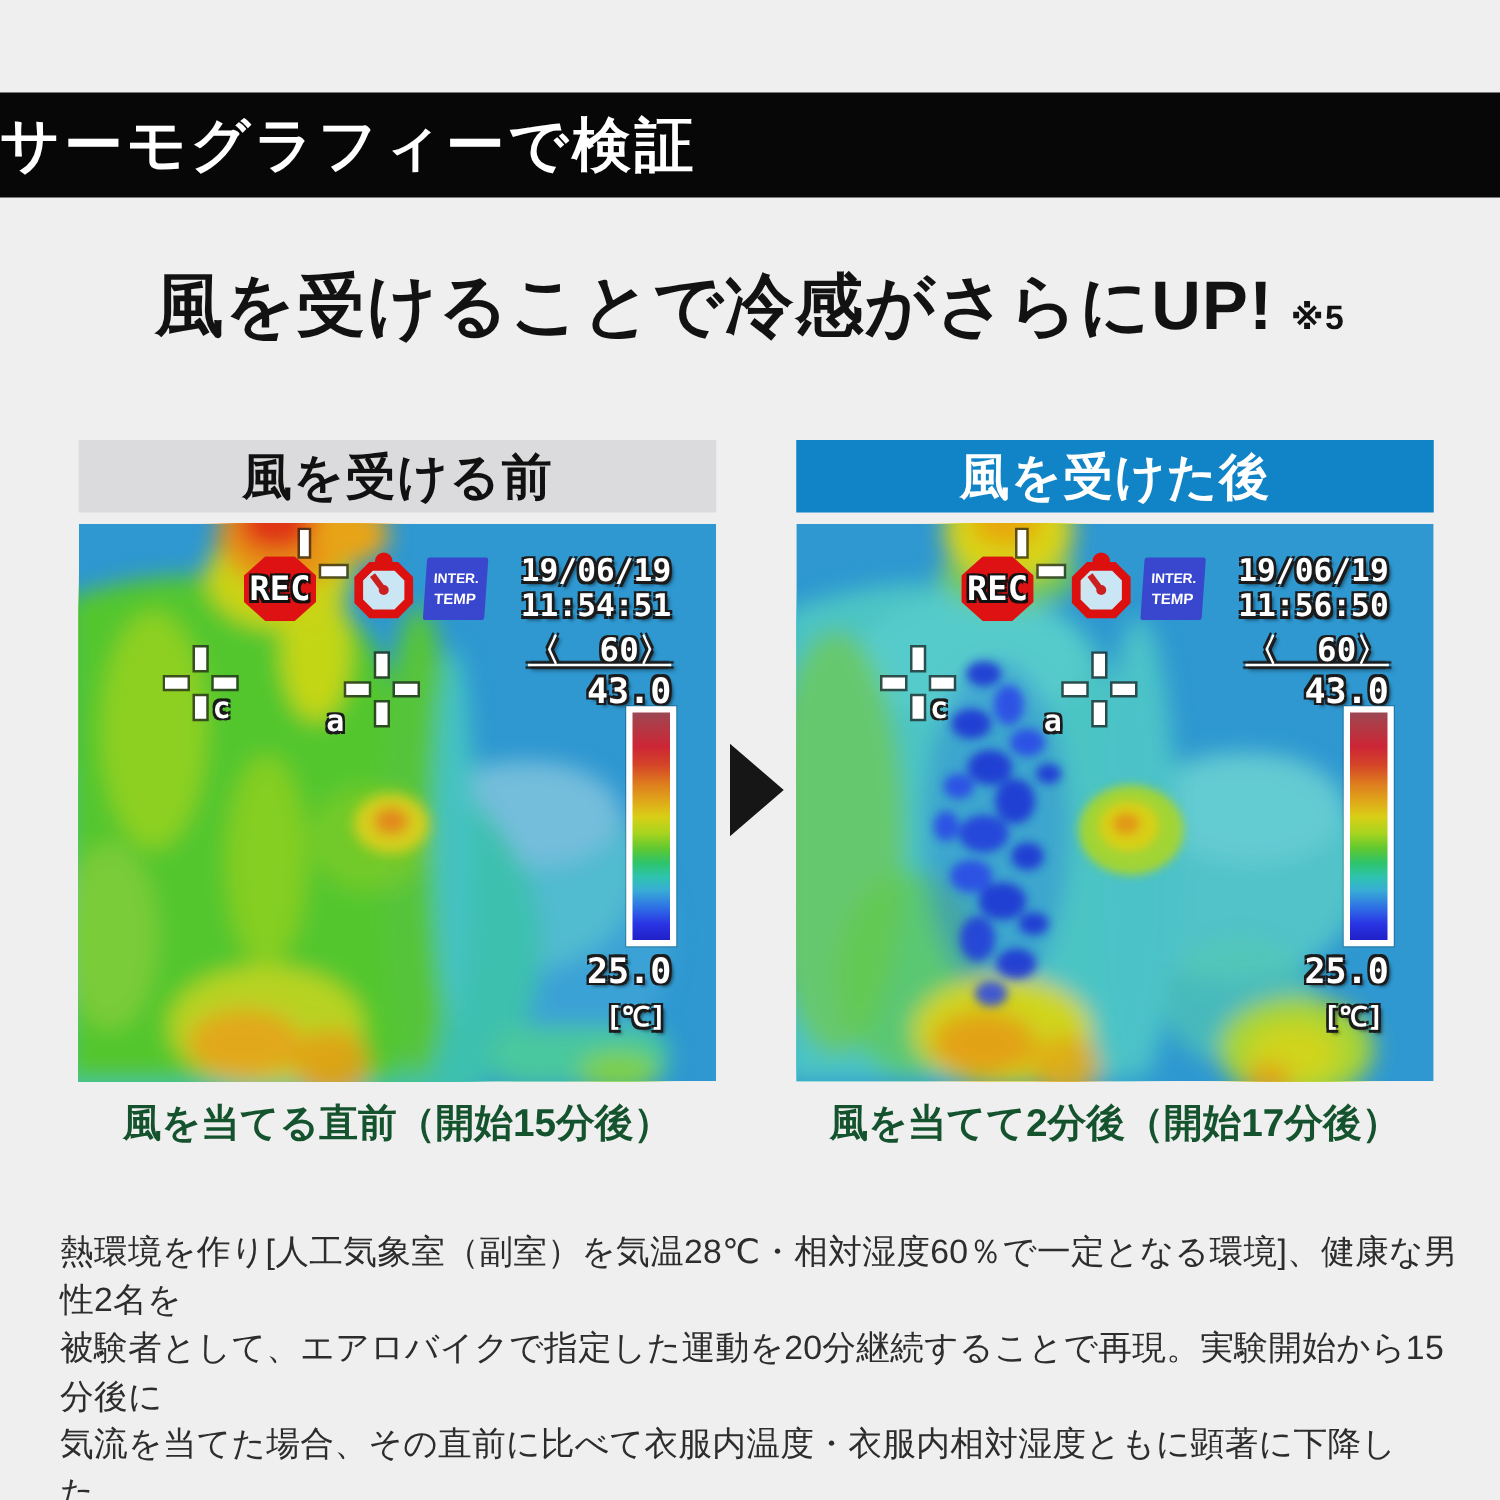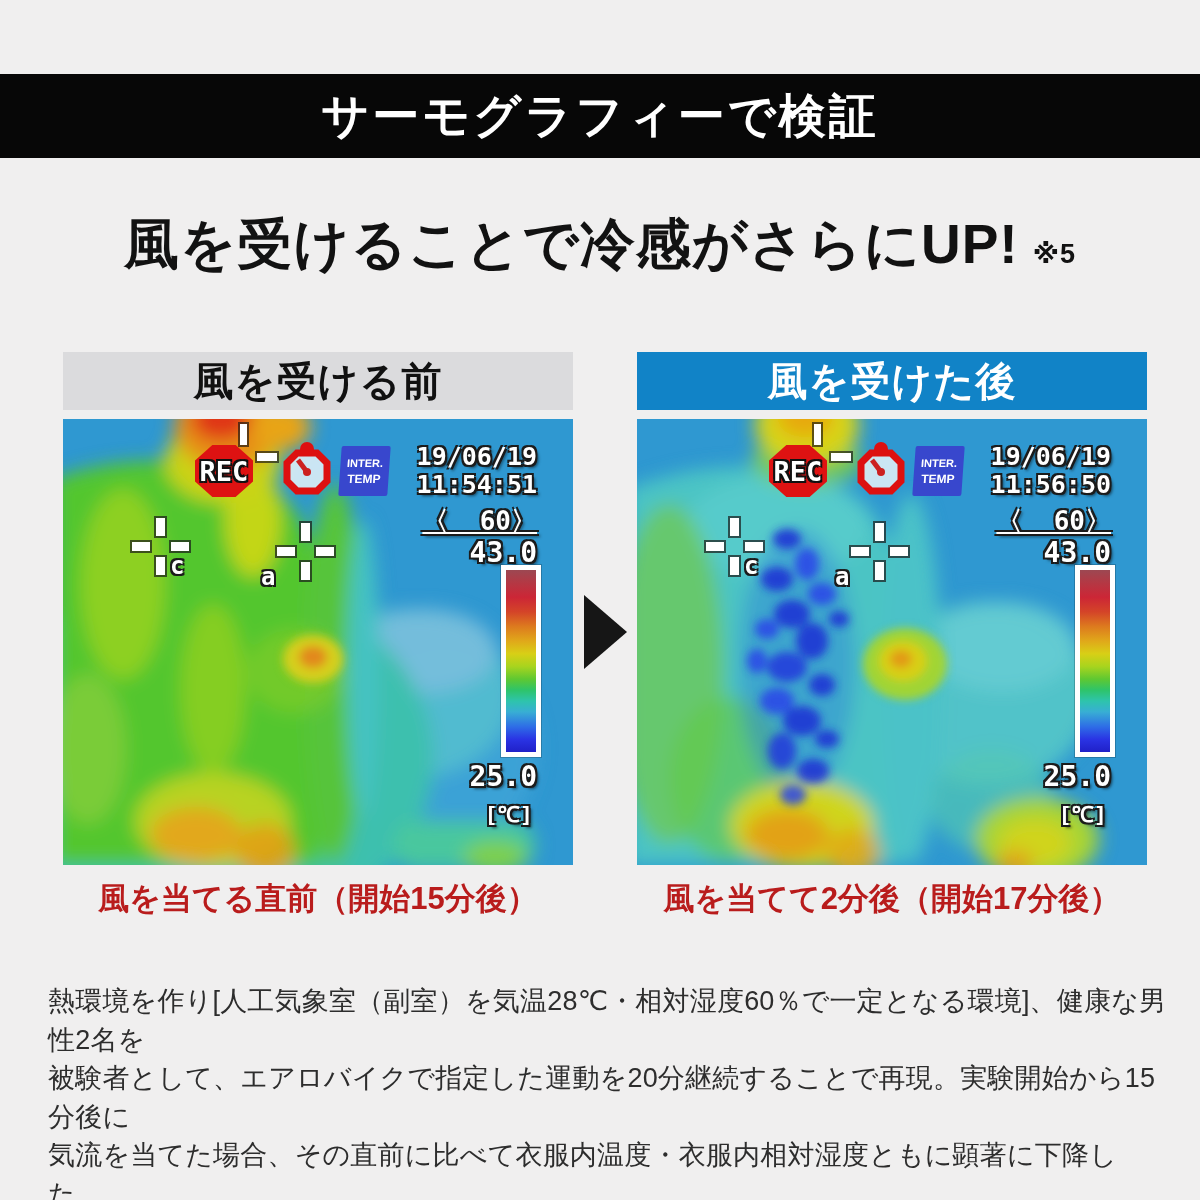--- a/index.html
+++ b/index.html
@@ -5,21 +5,21 @@
   * { margin:0; padding:0; box-sizing:border-box; }
   html,body { width:1200px; height:1200px; }
   body {
     background:#f0efef;
     font-family:"Liberation Sans","DejaVu Sans",sans-serif;
     position:relative;
     overflow:hidden;
   }
   .header-bar {
     position:absolute; left:0; top:74px; width:1200px; height:84px;
-    background:#070707; display:flex; align-items:center; justify-content:center;
+    background:#070707; display:flex; align-items:center; justify-content:flex-start;
   }
   .header-bar .title {
     color:#ffffff; font-size:47px; font-weight:700; letter-spacing:3px;
   }
   .heading {
     position:absolute; left:0; top:208px; width:1200px; text-align:center;
     color:#121212; font-size:55px; font-weight:800; letter-spacing:1px; white-space:nowrap;
   }
   .heading .note { font-size:27px; font-weight:700; margin-left:14px; }
 
@@ -108,21 +108,21 @@
   .ch-letter.a { left:-16px; top:40px; }
 
   .arrow-right {
     position:absolute; left:584px; top:595px; width:0; height:0;
     border-top:37px solid transparent; border-bottom:37px solid transparent;
     border-left:43px solid #161616;
   }
 
   .caption {
     position:absolute; top:878px; width:560px; text-align:center;
-    font-size:31px; font-weight:800; color:#b91c1c; white-space:nowrap;
+    font-size:31px; font-weight:800; color:#14532d; white-space:nowrap;
   }
   .caption.before { left:38px; }
   .caption.after  { left:612px; }
 
   .footnote {
     position:absolute; left:48px; top:982px; width:1124px;
     color:#2d2d2d; font-size:27px; font-weight:500; line-height:38.5px;
     letter-spacing:0.2px;
   }
 </style>

